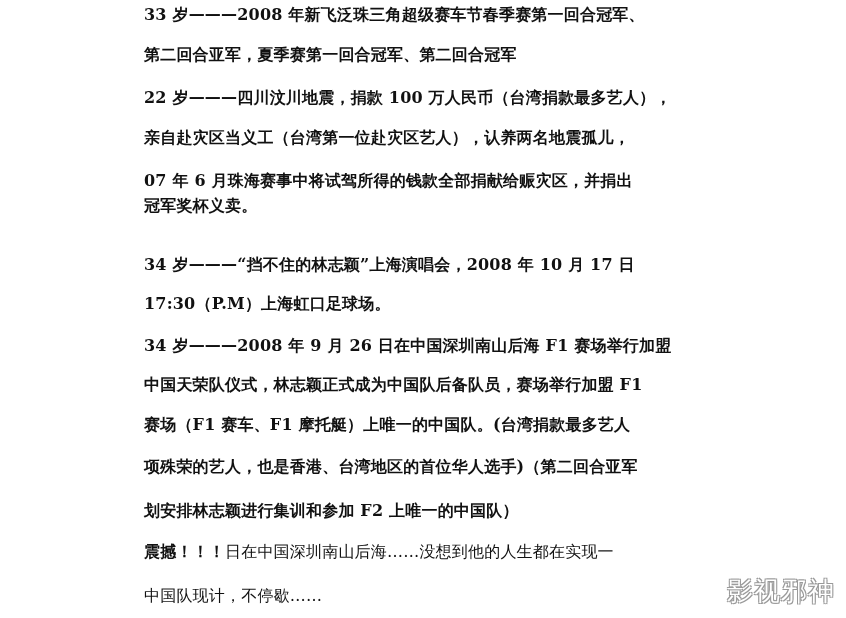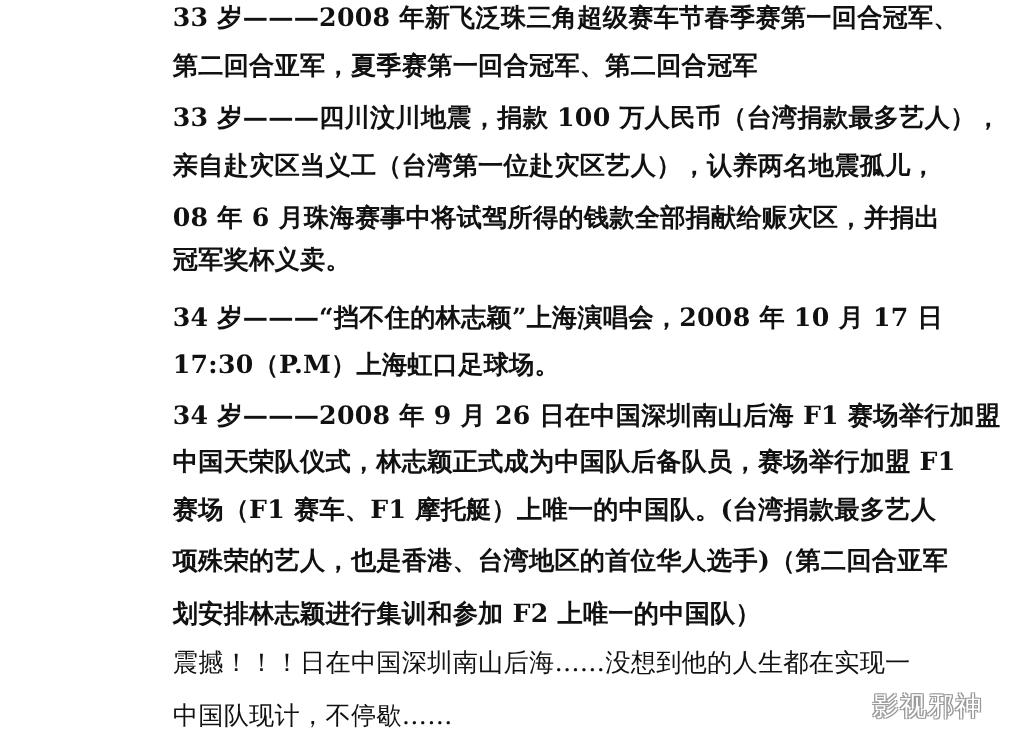--- a/index.html
+++ b/index.html
@@ -18,60 +18,60 @@
     .doc {
       position: absolute;
       left: 144px;
       top: 0;
       width: 560px;
     }
     .line {
       position: absolute;
       left: 0;
       white-space: nowrap;
-      font-size: 21px;
+      font-size: 16px;
       font-weight: bold;
       line-height: 24px;
       height: 24px;
       letter-spacing: 0.2px;
     }
     .line.light {
       font-weight: normal;
     }
     .watermark {
       position: absolute;
       left: 727px;
       top: 574px;
       font-family: "DejaVu Sans", sans-serif;
-      font-size: 22px;
+      font-size: 26px;
       color: #ffffff;
       letter-spacing: 1px;
       text-shadow:
         -1px -1px 0 #9a9a9a,
          1px -1px 0 #9a9a9a,
         -1px  1px 0 #9a9a9a,
          1px  1px 0 #9a9a9a;
     }
   </style>
 </head>
 <body>
 
 <div class="doc">
   <div class="line" style="top:3px">33 岁———2008 年新飞泛珠三角超级赛车节春季赛第一回合冠军、</div>
   <div class="line" style="top:43px">第二回合亚军，夏季赛第一回合冠军、第二回合冠军</div>
-  <div class="line" style="top:86px">33 岁———四川汶川地震，捐款 100 万人民币（台湾捐款最多艺人），</div>
+  <div class="line" style="top:86px">22 岁———四川汶川地震，捐款 100 万人民币（台湾捐款最多艺人），</div>
   <div class="line" style="top:126px">亲自赴灾区当义工（台湾第一位赴灾区艺人），认养两名地震孤儿，</div>
-  <div class="line" style="top:169px">08 年 6 月珠海赛事中将试驾所得的钱款全部捐献给赈灾区，并捐出</div>
-  <div class="line" style="top:204px">冠军奖杯义卖。</div>
+  <div class="line" style="top:169px">07 年 6 月珠海赛事中将试驾所得的钱款全部捐献给赈灾区，并捐出</div>
+  <div class="line" style="top:194px">冠军奖杯义卖。</div>
   <div class="line" style="top:253px">34 岁———“挡不住的林志颖”上海演唱会，2008 年 10 月 17 日</div>
   <div class="line" style="top:292px">17:30（P.M）上海虹口足球场。</div>
   <div class="line" style="top:334px">34 岁———2008 年 9 月 26 日在中国深圳南山后海 F1 赛场举行加盟</div>
   <div class="line" style="top:373px">中国天荣队仪式，林志颖正式成为中国队后备队员，赛场举行加盟 F1</div>
   <div class="line" style="top:413px">赛场（F1 赛车、F1 摩托艇）上唯一的中国队。(台湾捐款最多艺人</div>
   <div class="line" style="top:455px">项殊荣的艺人，也是香港、台湾地区的首位华人选手)（第二回合亚军</div>
   <div class="line" style="top:499px">划安排林志颖进行集训和参加 F2 上唯一的中国队）</div>
   <div class="line light" style="top:540px">
-    <span style="font-weight:normal">震撼！！！</span><span>日在中国深圳南山后海……没想到他的人生都在实现一</span>
+    <span style="font-weight:bold">震撼！！！</span><span>日在中国深圳南山后海……没想到他的人生都在实现一</span>
   </div>
   <div class="line light" style="top:584px">中国队现计，不停歇……</div>
 </div>
 
 <div class="watermark">影视邪神</div>
 
 </body></html>

